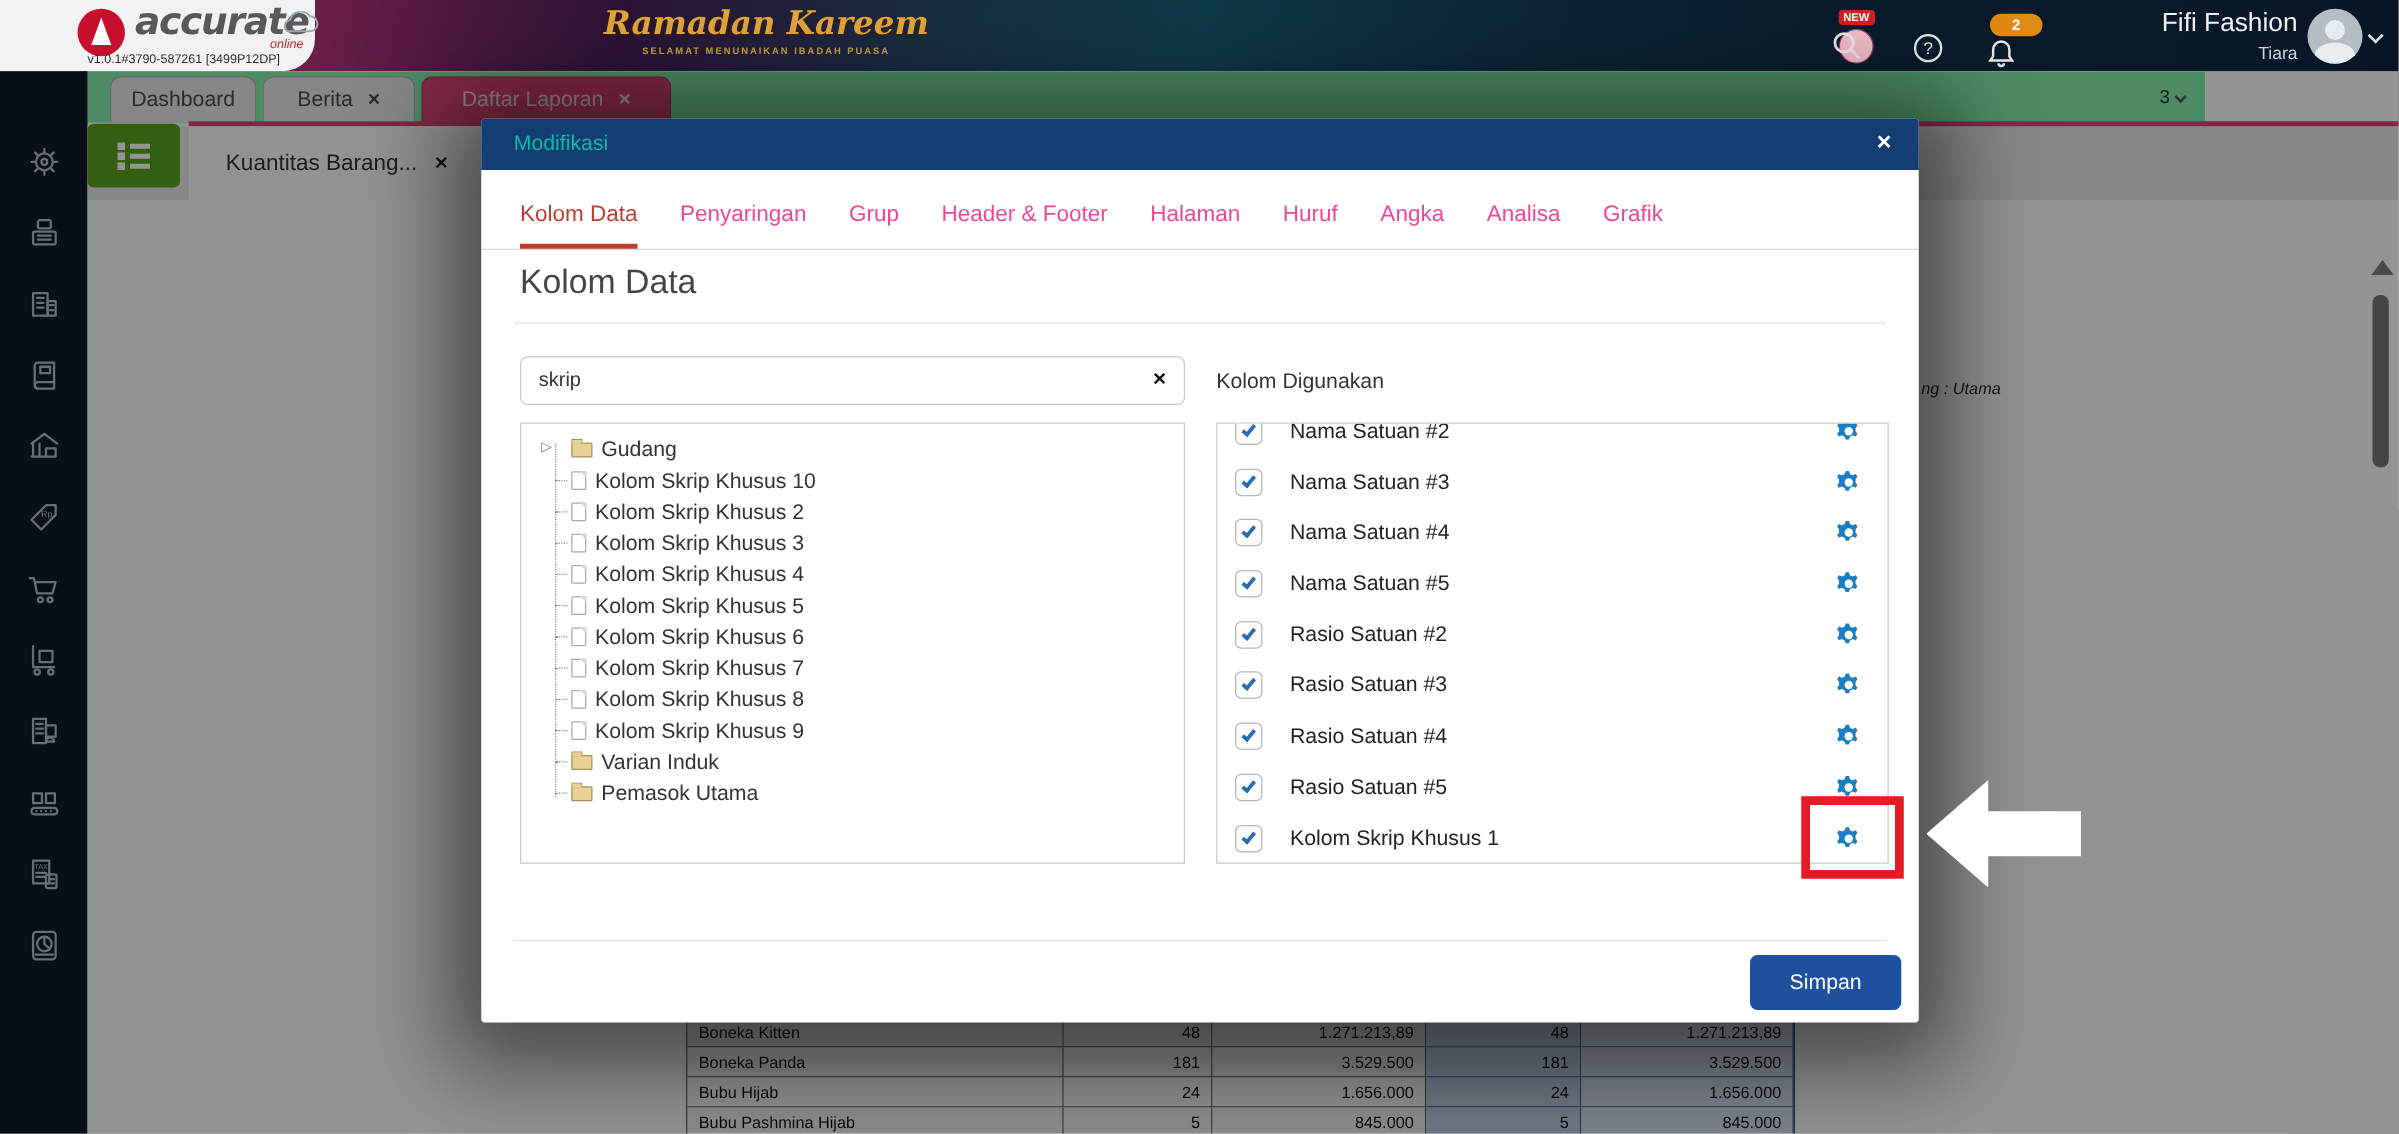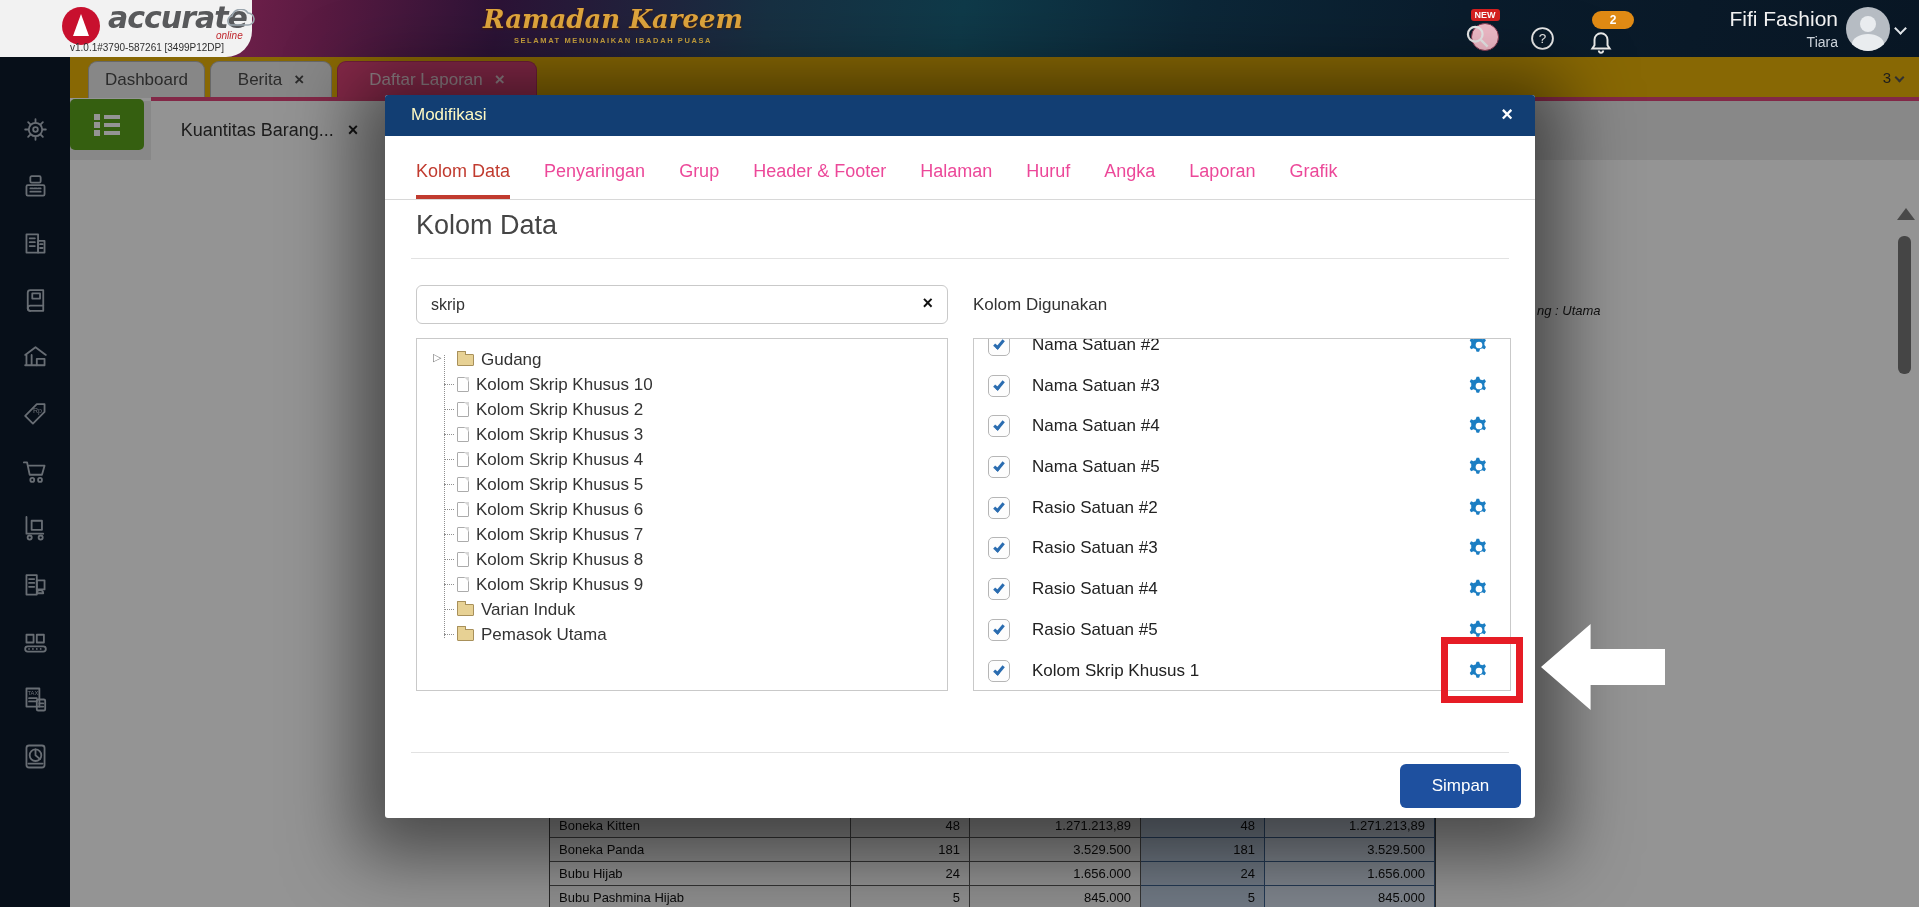--- a/index.html
+++ b/index.html
@@ -27,21 +27,21 @@
   #company-block{position:absolute;left:1640px;top:7px;width:198px;text-align:right;color:#f1f1f1;}
   #company-name{font-size:21px;}
   #company-user{font-size:14px;color:#ccd3da;margin-top:3px;}
   #avatar{position:absolute;left:1846px;top:7px;width:44px;height:44px;border-radius:50%;background:#b6bcc3;overflow:hidden;}
   #avatar .head{position:absolute;left:14px;top:9px;width:16px;height:16px;border-radius:50%;background:#e9ecef;}
   #avatar .body{position:absolute;left:6px;top:27px;width:32px;height:20px;border-radius:50% 50% 0 0;background:#e9ecef;}
   .chev{width:9px;height:9px;border-right:2px solid #dfe3e7;border-bottom:2px solid #dfe3e7;transform:rotate(45deg);display:inline-block;}
   #avatar-chevron{position:absolute;left:1896px;top:24px;}
 
   
-  #tabbar{position:absolute;left:70px;top:57px;width:1849px;height:41px;background:#eab308;}
+  #tabbar{position:absolute;left:70px;top:57px;width:1694px;height:41px;background:#86efac;}
   .app-tab{position:absolute;top:4px;height:37px;background:#e9e9e9;border:1px solid #b3b3b3;border-bottom:none;border-radius:9px 9px 0 0;color:#4a4a4a;font-size:17px;display:flex;align-items:center;justify-content:center;gap:12px;}
   .app-tab.active{background:#e4467c;border-color:#c2carto3566;border-color:#c23566;color:#fbe3ec;}
   .app-tab .tab-close{font-weight:700;font-size:17px;}
   #tab-counter{position:absolute;right:16px;top:12px;font-size:15px;color:#333;display:flex;align-items:center;gap:5px;}
   #tab-counter .chev{border-color:#555;width:7px;height:7px;}
 
   
   #sidebar{position:absolute;left:0;top:57px;width:70px;height:850px;background:#0d1a2b;}
   .side-icon{height:57px;display:flex;align-items:center;justify-content:center;color:#b4bdc9;}
   #sidebar-icons{padding-top:44px;}
@@ -68,21 +68,21 @@
   .bgt-cell.sel{background:#c2d1e4;border-right:1px solid #3d6291;border-bottom:1px solid #3d6291;}
   .bgt-cell.sel2{background:#d9e4f2;border-right:1px solid #3d6291;border-bottom:1px solid #3d6291;}
 
   
   #overlay{position:absolute;left:0;top:57px;width:1919px;height:850px;background:rgba(0,0,0,0.42);}
 
   
   #modal{position:absolute;left:385px;top:95px;width:1150px;height:723px;background:#fff;border-radius:3px;
     box-shadow:0 10px 70px 28px rgba(0,0,0,0.5);}
   #modal-header{position:absolute;left:0;top:0;width:100%;height:41px;background:#123e73;border-radius:3px 3px 0 0;}
-  #modal-title{position:absolute;left:26px;top:10px;color:#fef9c3;font-size:17px;}
+  #modal-title{position:absolute;left:26px;top:10px;color:#14b8a6;font-size:17px;}
   #modal-close{position:absolute;right:22px;top:8px;color:#fff;font-size:20px;font-weight:700;cursor:default;}
   #modal-tabs{position:absolute;left:0;top:41px;width:100%;height:64px;border-bottom:1px solid #d8d8d8;display:flex;align-items:flex-end;padding:0 0 0 31px;gap:34px;}
   .mtab{font-size:18px;color:#ec4899;padding-bottom:17px;}
   .mtab.active{color:#c13b2f;border-bottom:4px solid #c13b2f;padding-bottom:13px;}
   #modal-heading{position:absolute;left:31px;top:115px;font-size:27px;color:#454545;}
   #modal-hr1{position:absolute;left:26px;top:163px;width:1098px;height:1px;background:#e2e2e2;}
   #search-wrap{position:absolute;left:31px;top:190px;width:532px;height:39px;border:1px solid #c9c9c9;border-radius:6px;background:#fff;}
   #search-input{position:absolute;left:0;top:0;width:100%;height:100%;border:none;outline:none;background:transparent;font-size:16px;color:#333;padding:0 40px 0 14px;border-radius:6px;}
   #search-clear{position:absolute;right:14px;top:7px;font-size:18px;font-weight:700;color:#111;}
   #used-label{position:absolute;left:588px;top:200px;font-size:17px;color:#333;}
@@ -339,21 +339,21 @@
       <div id="modal-close">×</div>
     </div>
     <div id="modal-tabs">
         <div class="mtab active">Kolom Data</div>
         <div class="mtab">Penyaringan</div>
         <div class="mtab">Grup</div>
         <div class="mtab">Header &amp; Footer</div>
         <div class="mtab">Halaman</div>
         <div class="mtab">Huruf</div>
         <div class="mtab">Angka</div>
-        <div class="mtab">Laporan</div>
+        <div class="mtab">Analisa</div>
         <div class="mtab">Grafik</div>
       </div>
     <div id="modal-heading">Kolom Data</div>
     <div id="modal-hr1"></div>
     <div id="search-wrap">
       <input id="search-input" value="skrip" style="">
       <div id="search-clear">×</div>
     </div>
     <div id="used-label">Kolom Digunakan</div>
     <div id="tree-box">

